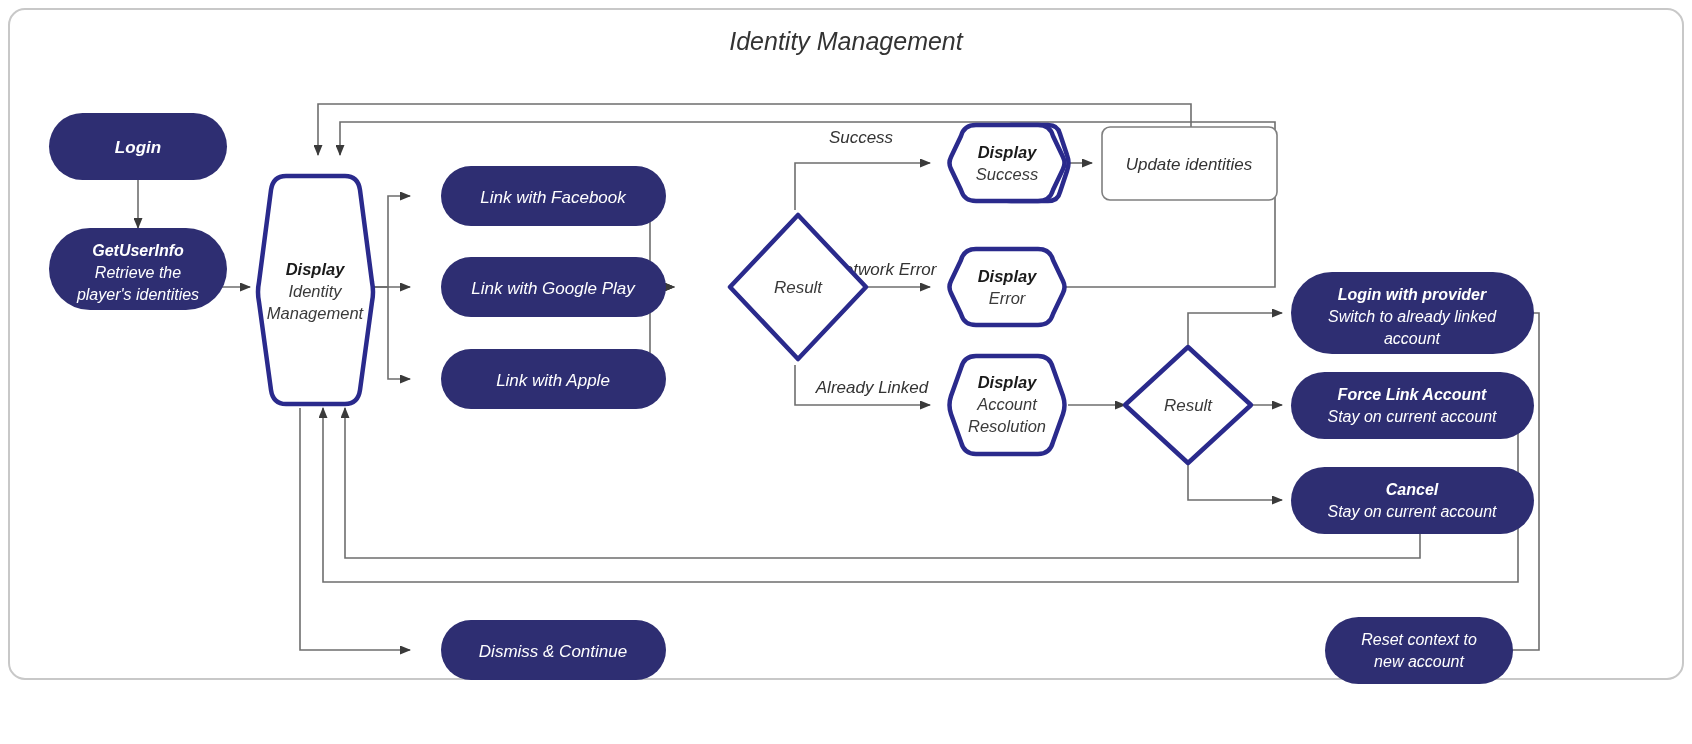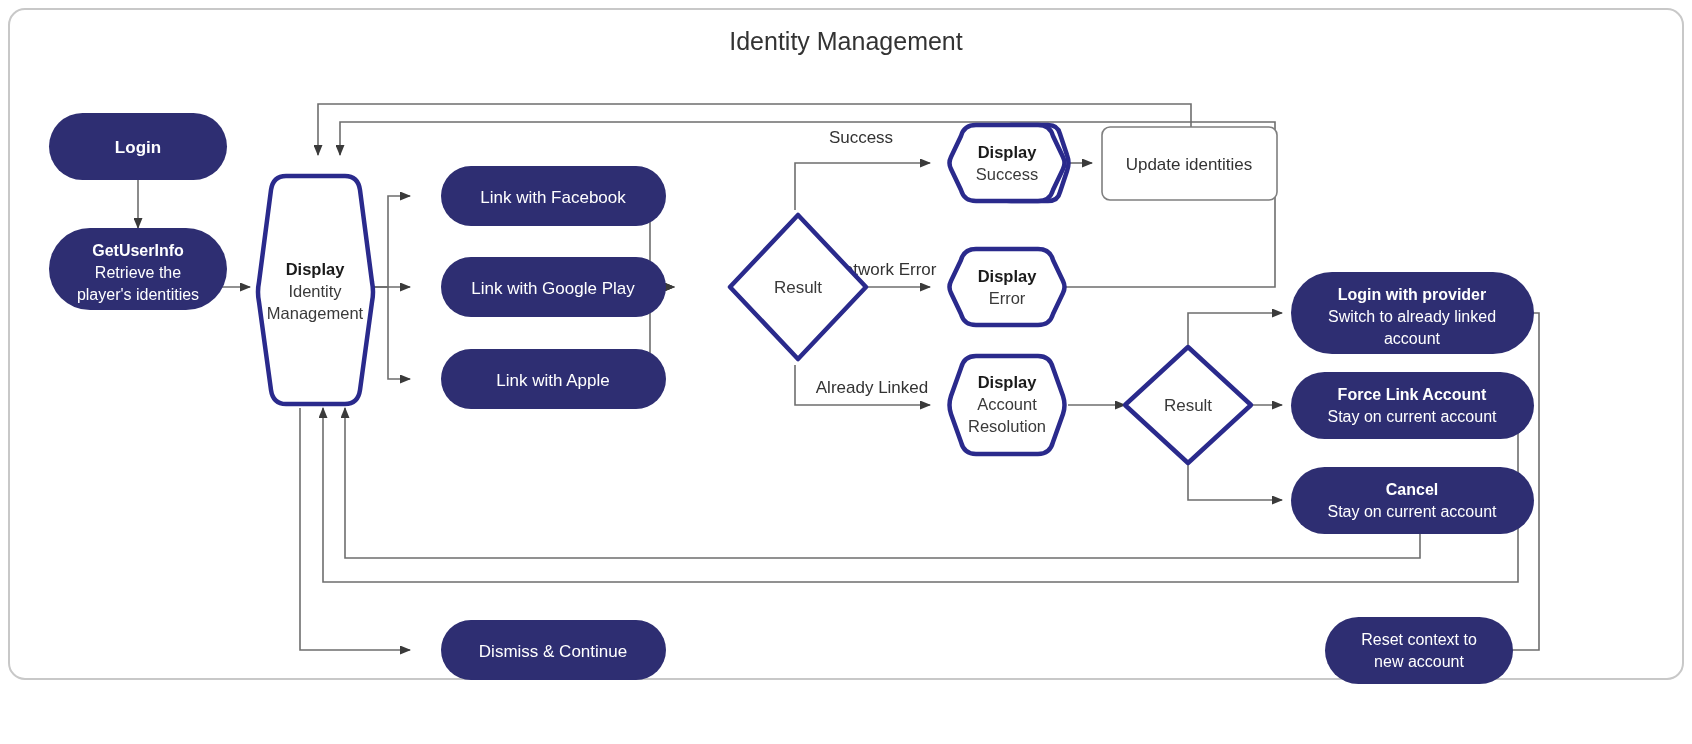--- a/index.html
+++ b/index.html
@@ -1,17 +1,17 @@
 <!DOCTYPE html>
 <html><head>
 <meta charset="utf-8">
 <style>
   html,body{margin:0;padding:0;background:#ffffff;}
   body{width:1692px;height:744px;font-family:"Liberation Sans",sans-serif;overflow:hidden;}
-  #stage{position:relative;width:1692px;height:744px;}
+  #stage{position:relative;width:1692px;height:744px;font-style:italic;}
   svg{display:block;}
 </style>
 </head>
 <body>
 
 <div id="stage">
 <svg width="1692" height="744" viewBox="0 0 1692 744" xmlns="http://www.w3.org/2000/svg">
 
   <defs>
     <marker id="arrow" markerWidth="11" markerHeight="9" refX="10" refY="4.5" orient="auto" markerUnits="userSpaceOnUse">

